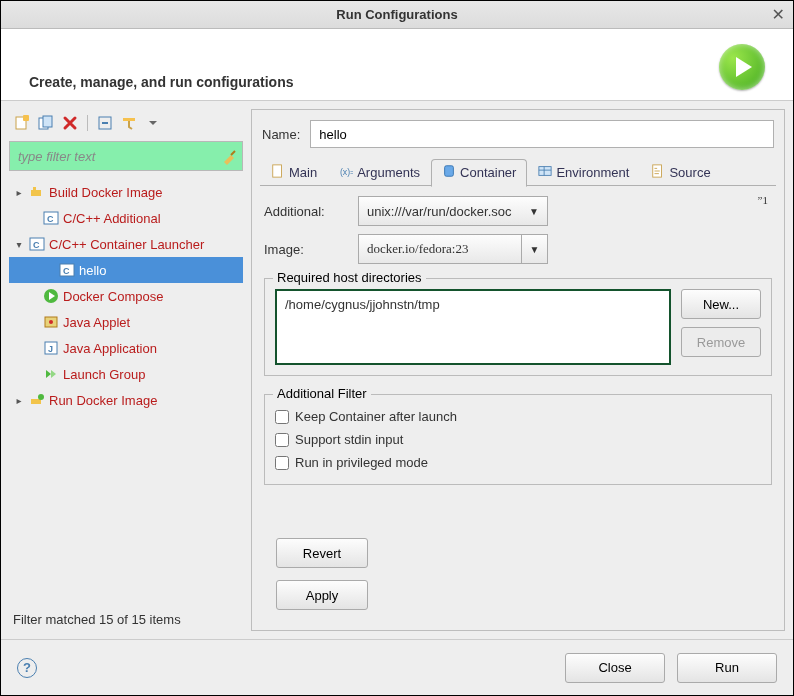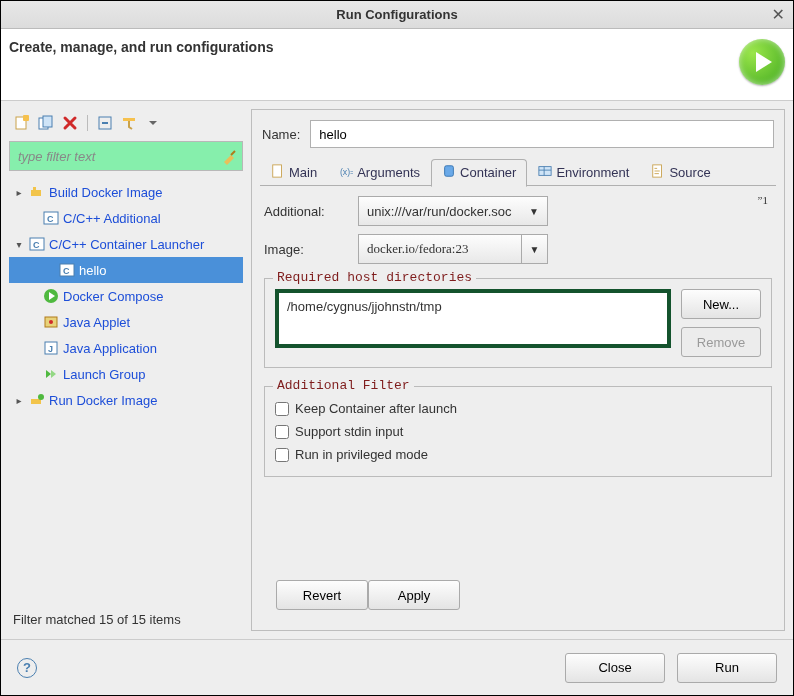--- a/index.html
+++ b/index.html
@@ -16,22 +16,22 @@
 .titlebar {
   height: 28px;
   background: linear-gradient(#e8e8e8, #dcdcdc);
   display: flex; align-items: center; justify-content: center;
   position: relative;
   border-bottom: 1px solid #bbb;
 }
 .titlebar .title { font-weight: bold; font-size: 13px; color: #333; }
 .titlebar .close { position: absolute; right: 8px; top: 4px; font-size: 16px; cursor: pointer; color: #555; }
 .header {
-  height: 72px; padding: 10px 8px;
-  display: flex; align-items: flex-start; justify-content: space-between;
+  height: 72px; padding: 10px 28px;
+  display: flex; align-items: flex-end; justify-content: space-between;
   border-bottom: 1px solid #ccc;
   background: #fff;
 }
 .header .desc { font-weight: bold; font-size: 14px; color: #333; }
 .run-badge {
   width: 46px; height: 46px; border-radius: 50%;
   background: radial-gradient(circle at 30% 30%, #9be64b, #3fa81e);
   display: flex; align-items: center; justify-content: center;
   box-shadow: inset 0 0 6px rgba(255,255,255,.6), 0 1px 2px rgba(0,0,0,.3);
 }
@@ -48,21 +48,21 @@
 .filter-row { position: relative; margin: 4px 0; }
 .filter-input {
   width: 100%; height: 30px; padding: 4px 28px 4px 8px;
   border: 1px solid #b8b8b8; background: #86efac; font-size: 13px; color: #777;
 }
 .filter-input::placeholder { font-style: italic; color: #888; }
 .broom { position:absolute; right:6px; top:6px; width: 16px; height: 18px; }
 .tree { flex:1; overflow:auto; padding-top:4px; }
 .tree-row { display:flex; align-items:center; height:26px; padding-left:4px; cursor:pointer; gap:4px;}
 .tree-row .caret { width:12px; text-align:center; color:#555; font-size:10px;}
-.tree-row .lbl { font-size:13px; color:#1d4ed8; }
+.tree-row .lbl { font-size:13px; color:#b91c1c; }
 .tree-row.indent1 { padding-left: 18px; }
 .tree-row.indent2 { padding-left: 34px; }
 .tree-row.selected { background:#4a90d9; color:#fff; }
 .tree-row.selected .lbl { color:#fff; }
 .ico16 { width:16px; height:16px; display:inline-flex; align-items:center; justify-content:center; }
 .filter-status { font-size:13px; padding:4px; color:#333; }
 .mainpanel { flex:1; background:#eeeeee; border:1px solid #bdbdbd; display:flex; flex-direction:column; }
 .name-row { display:flex; align-items:center; gap:10px; padding:10px 10px 8px 10px; }
 .name-row label { font-size:13px; }
 .name-row input { flex:1; height:28px; border:1px solid #b0b0b0; background:#fff; padding:0 8px; font-size:13px; }
@@ -78,32 +78,32 @@
 .tab-content { flex:1; padding:10px 12px; display:flex; flex-direction:column; gap:8px; position:relative;}
 .quote-mark { position:absolute; right:16px; top:8px; font-size:11px; color:#333; font-family: serif;}
 .form-row { display:flex; align-items:center; gap:10px; }
 .form-row label { width:84px; font-size:13px; }
 .combo { width:190px; height:30px; border:1px solid #aaa; background:linear-gradient(#fdfdfd,#e8e8e8); display:flex; align-items:center; padding:0 8px; font-size:13px; position:relative;}
 .combo .arrow { position:absolute; right:8px; font-size:10px; }
 .combo.split { padding:0;}
 .combo.split .txt { flex:1; padding:0 8px;font-family:Liberation Serif, serif;}
 .combo.split .dd { width:26px; border-left:1px solid #aaa; height:100%; display:flex;align-items:center;justify-content:center; font-size:10px;}
 .fieldset { border:1px solid #bbb; padding:10px; position:relative; margin-top:10px; }
-.fieldset .legend { position:absolute; top:-9px; left:8px; background:#eeeeee; padding:0 4px; font-size:13px; color:#7f1d1d;font-family:Liberation Mono, monospace;}
+.fieldset .legend { position:absolute; top:-9px; left:8px; background:#eeeeee; padding:0 4px; font-size:13px; color:#000000;}
 .dir-row { display:flex; gap:10px; align-items:flex-start;}
-.dir-list { flex:1; height:59px; border:4px solid #14532d; background:#fff; padding:6px 8px; font-size:13px; overflow:auto;}
+.dir-list { flex:1; height:76px; border:2px solid #14532d; background:#fff; padding:6px 8px; font-size:13px; overflow:auto;}
 .dir-btns { display:flex; flex-direction:column; gap:8px; width:80px;}
 .btn {
   height:30px; padding:0 14px; border:1px solid #aaa; background:linear-gradient(#fdfdfd,#e4e4e4);
   font-size:13px; cursor:pointer; border-radius:3px; display:inline-flex;align-items:center;justify-content:center;
 }
 .btn:disabled, .btn.disabled { color:#9a9a9a; background:#ececec; cursor:default;}
 .check-row { display:flex; align-items:center; gap:6px; padding:4px 0; font-size:13px;}
 .check-row input { width:14px; height:14px; }
-.panel-buttons { display:flex; padding:10px 12px; }
+.panel-buttons { display:flex; justify-content:flex-end; gap:12px; padding:10px 12px;flex-direction:column; }
 .panel-buttons .btn { width:92px; }
 .footer { height:56px; display:flex; align-items:center; justify-content:space-between; padding:0 16px; border-top:1px solid #ccc; background:#eeeeee;}
 .help-ico { width:20px;height:20px;border:1.5px solid #4a7fb0;border-radius:50%;display:flex;align-items:center;justify-content:center;color:#4a7fb0;font-weight:bold;font-size:13px;cursor:pointer;}
 .footer .actions { display:flex; gap:12px; }
 .footer .actions .btn { width:100px; }
 </style>
 </head>
 <body>
 
 <div class="window">

